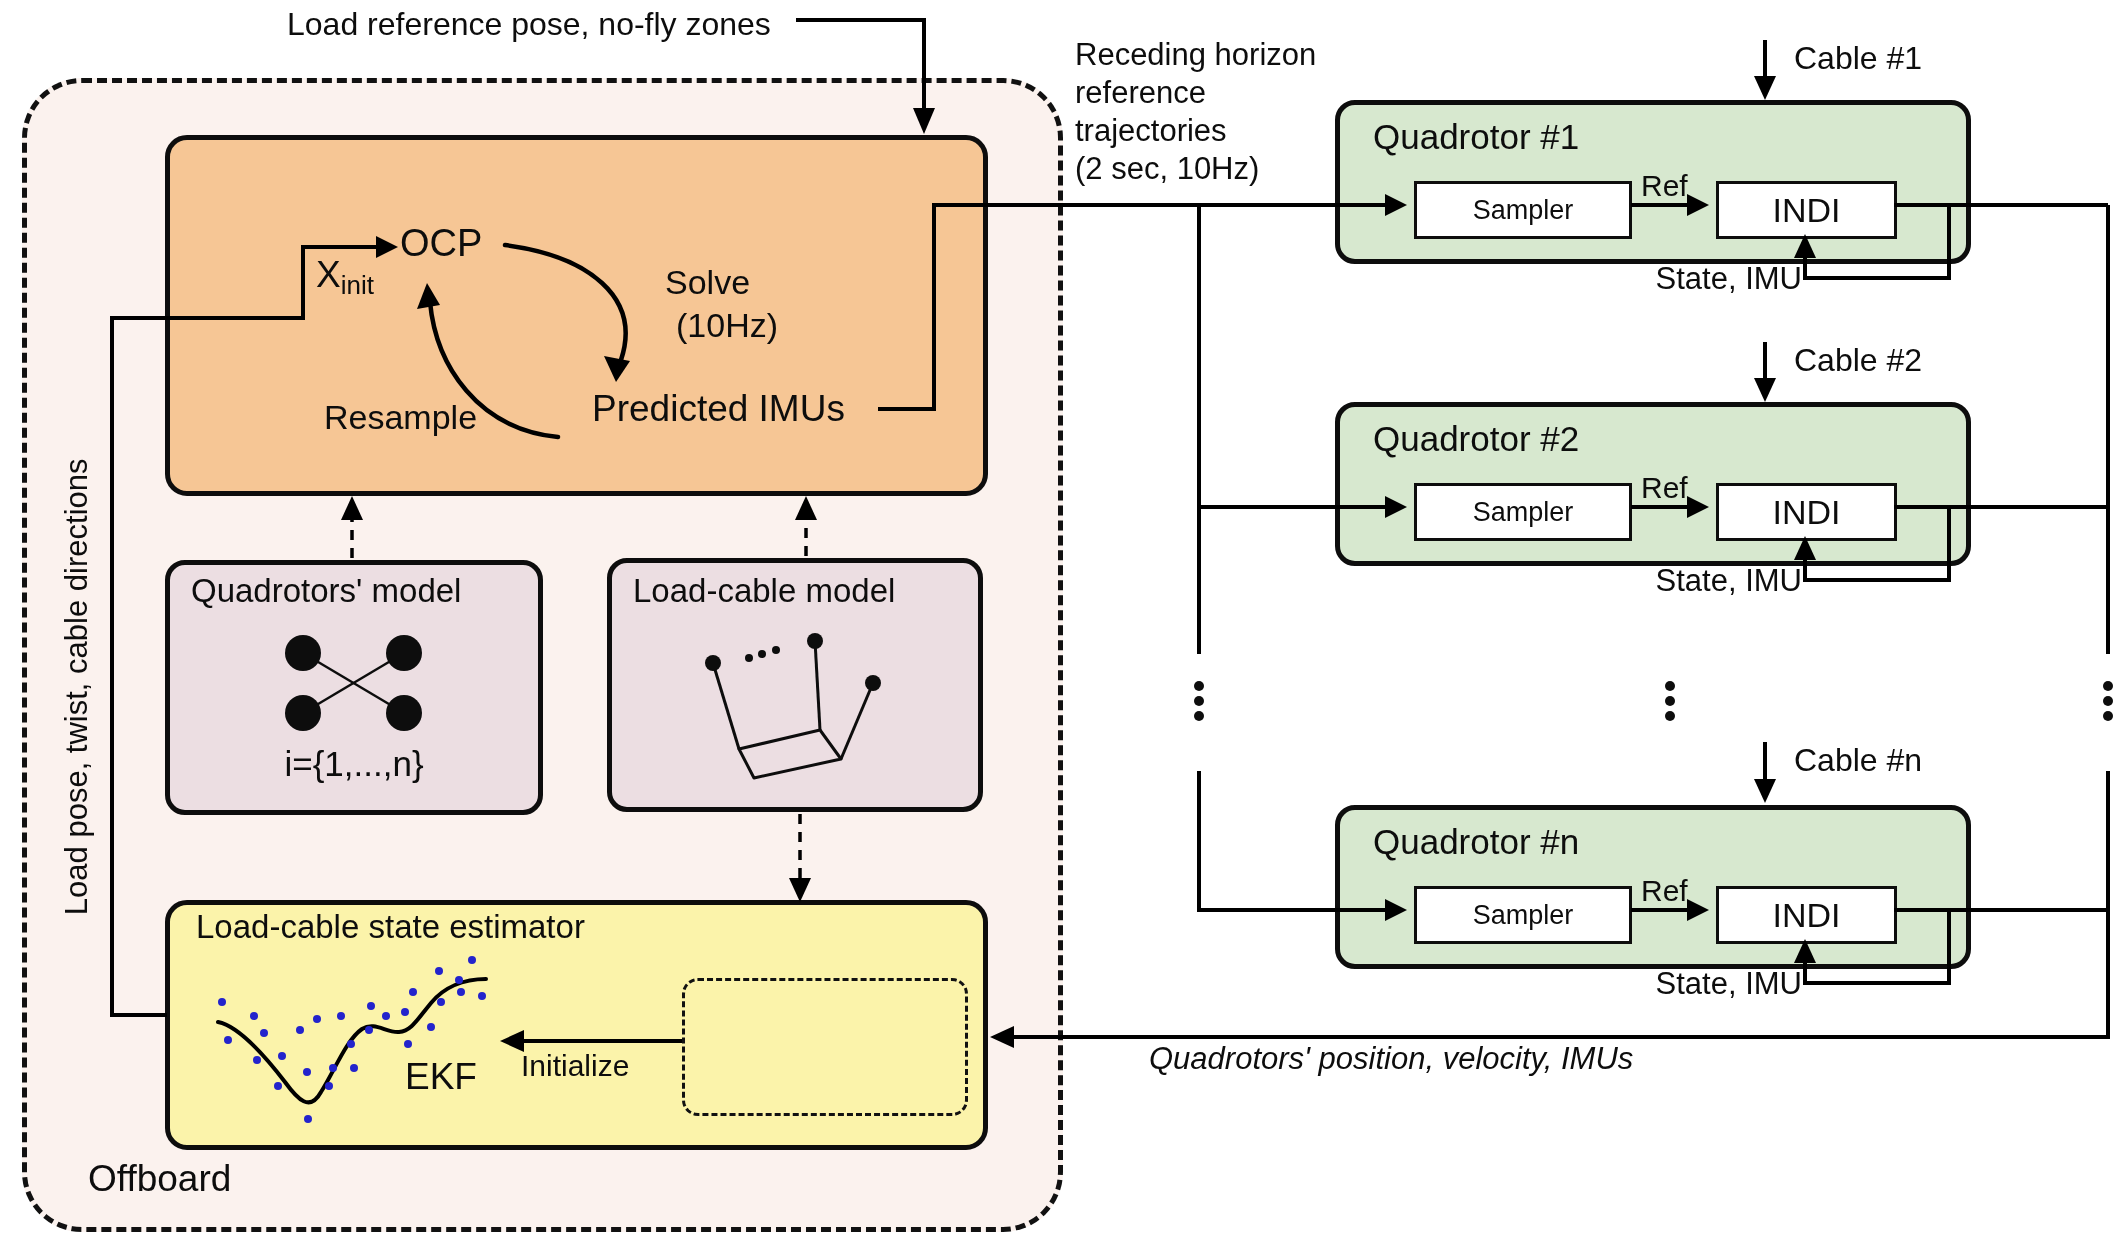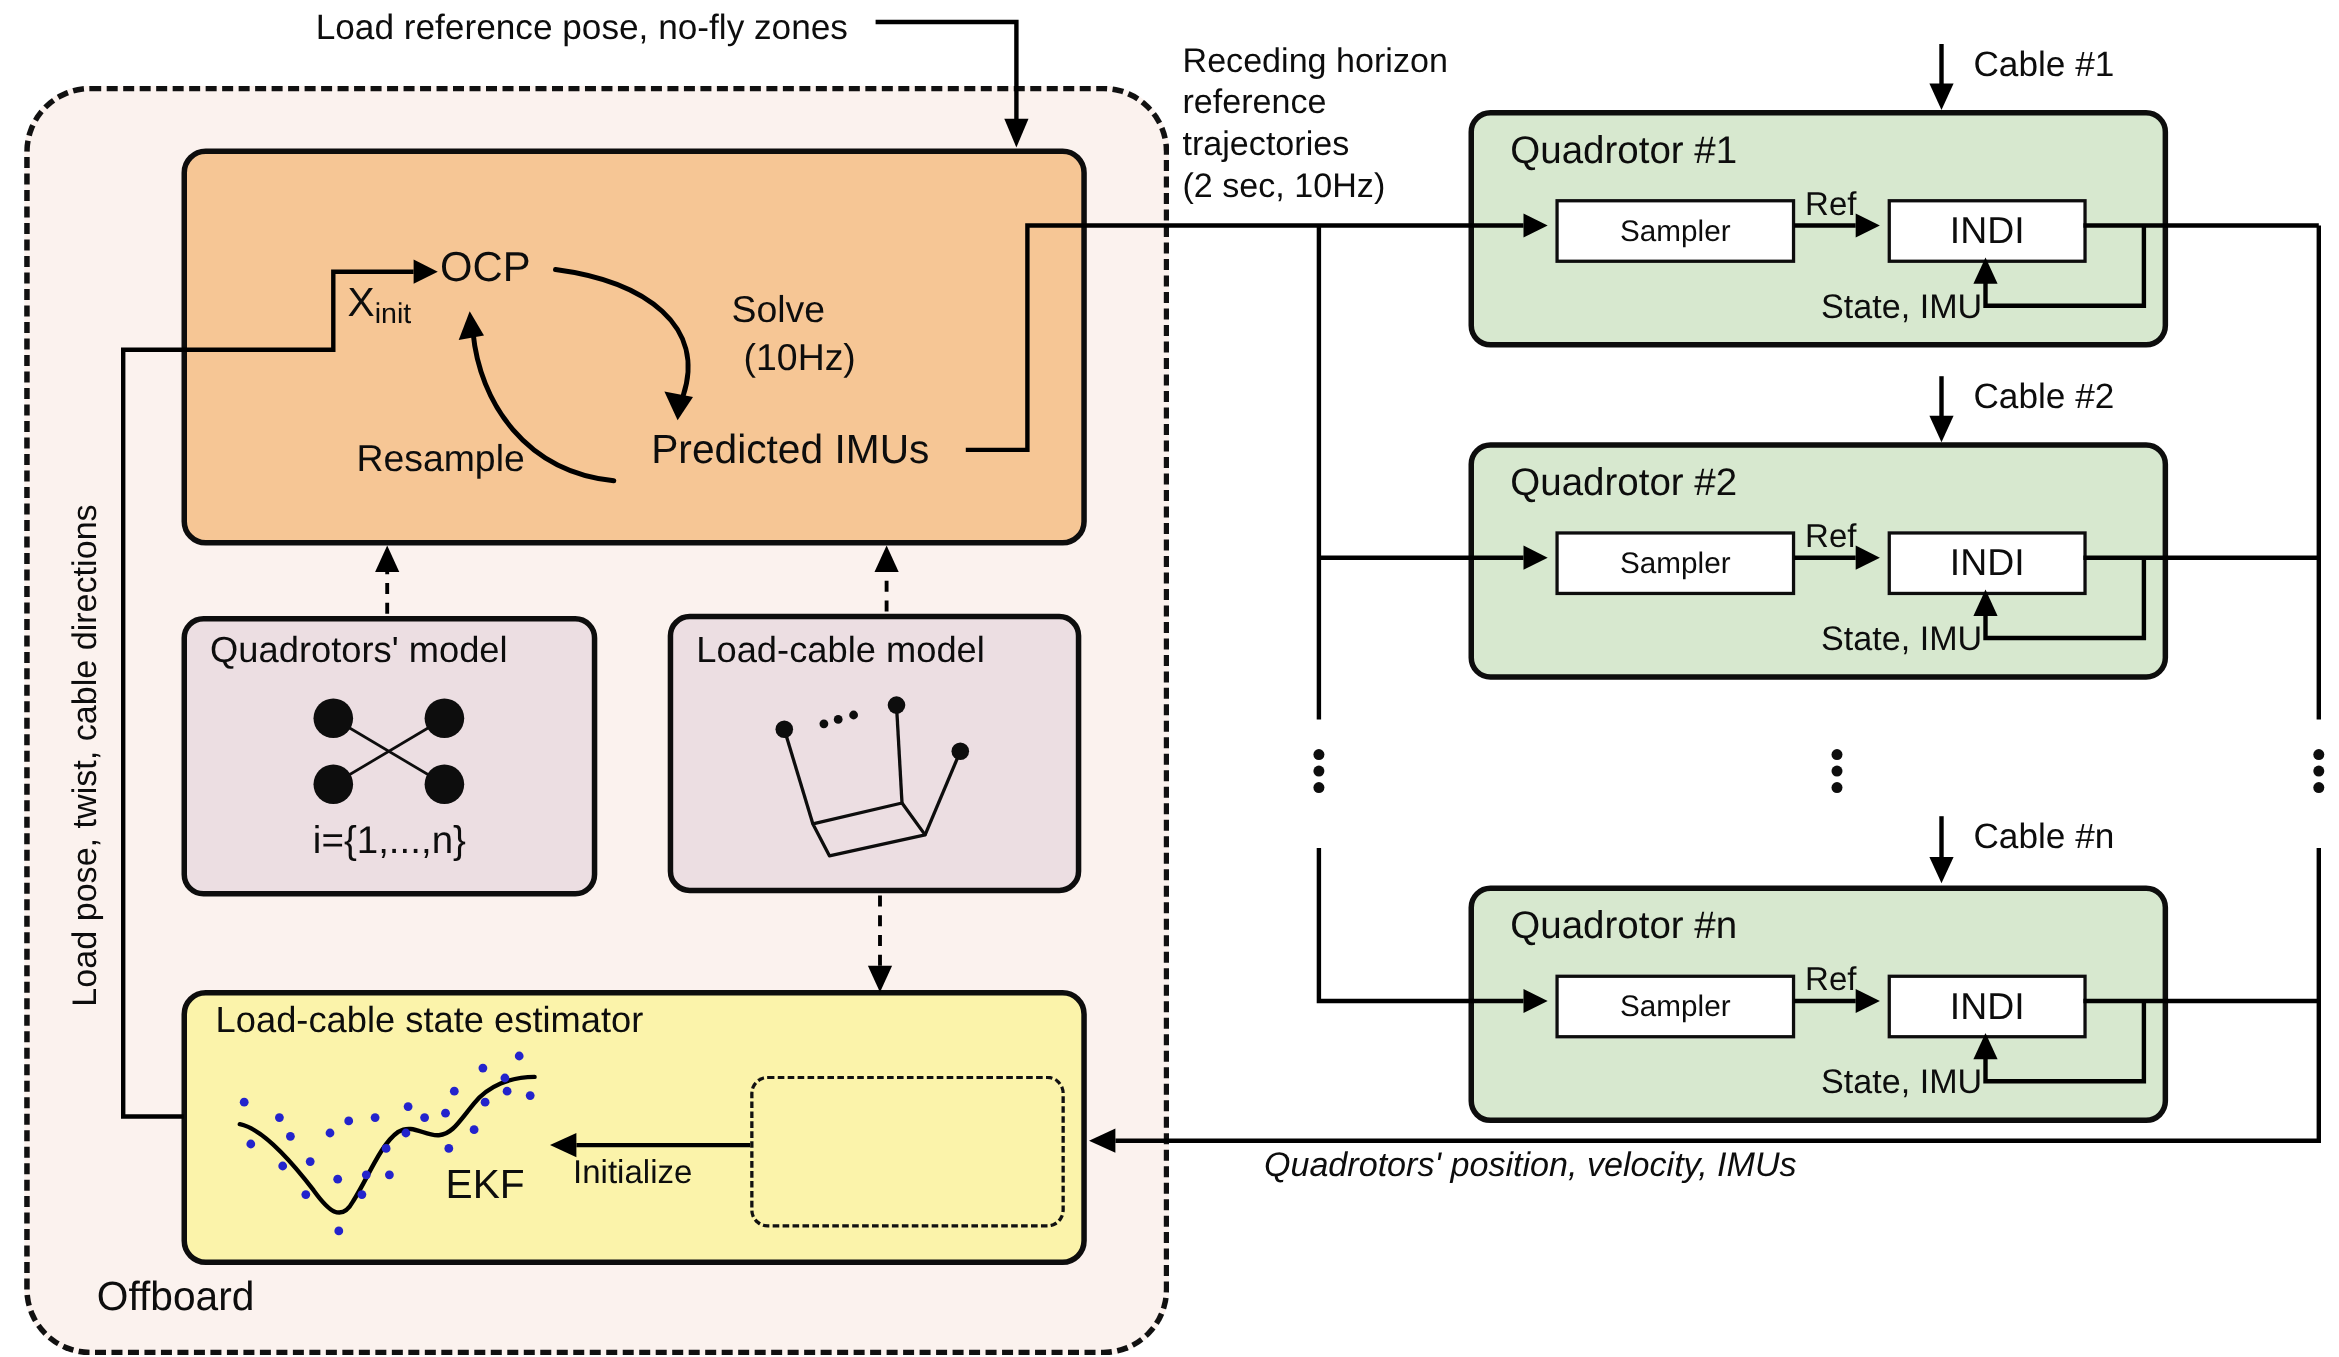--- a/index.html
+++ b/index.html
@@ -9,21 +9,21 @@
   .box{position:absolute;border:5px solid #0d0d0d;border-radius:22px;box-sizing:border-box;}
   .offboard{left:22px;top:78px;width:1031px;height:1144px;background:#fbf2ee;
             border:5px dashed #111;border-radius:60px;}
   .planner{left:165px;top:135px;width:823px;height:361px;background:#f6c695;}
   .modelbox{background:#ecdee2;border-radius:20px;}
   .quadmodel{left:165px;top:560px;width:378px;height:255px;}
   .cablemodel{left:607px;top:558px;width:376px;height:254px;}
   .estimator{left:165px;top:900px;width:823px;height:250px;background:#fbf3aa;}
   .kabsch{left:682px;top:978px;width:280px;height:132px;border:3px dashed #111;
           border-radius:16px;background:transparent;}
-  .qbox{position:absolute;left:1335px;width:636px;height:216px;background:#d7e8cf;
+  .qbox{position:absolute;left:1335px;width:636px;height:164px;background:#d7e8cf;
         border:5px solid #0d0d0d;border-radius:20px;box-sizing:border-box;}
   .whitebox{position:absolute;top:76px;height:58px;background:#ffffff;border:3px solid #0d0d0d;
             box-sizing:border-box;display:flex;align-items:center;justify-content:center;}
   .sampler{left:74px;width:218px;font-size:27px;}
   .indi{left:376px;width:181px;font-size:34px;}
   .txt{position:absolute;white-space:nowrap;line-height:1.15;}
   .t32{font-size:32px;} .t31{font-size:31px;} .t33{font-size:33px;} .t34{font-size:34px;}
   .t35{font-size:35px;} .t37{font-size:37px;} .t30{font-size:30px;} .t38{font-size:38px;}
   .qtitle{position:absolute;left:33px;top:12px;font-size:35px;}
   .reflab{position:absolute;left:301px;top:64px;font-size:30px;}

